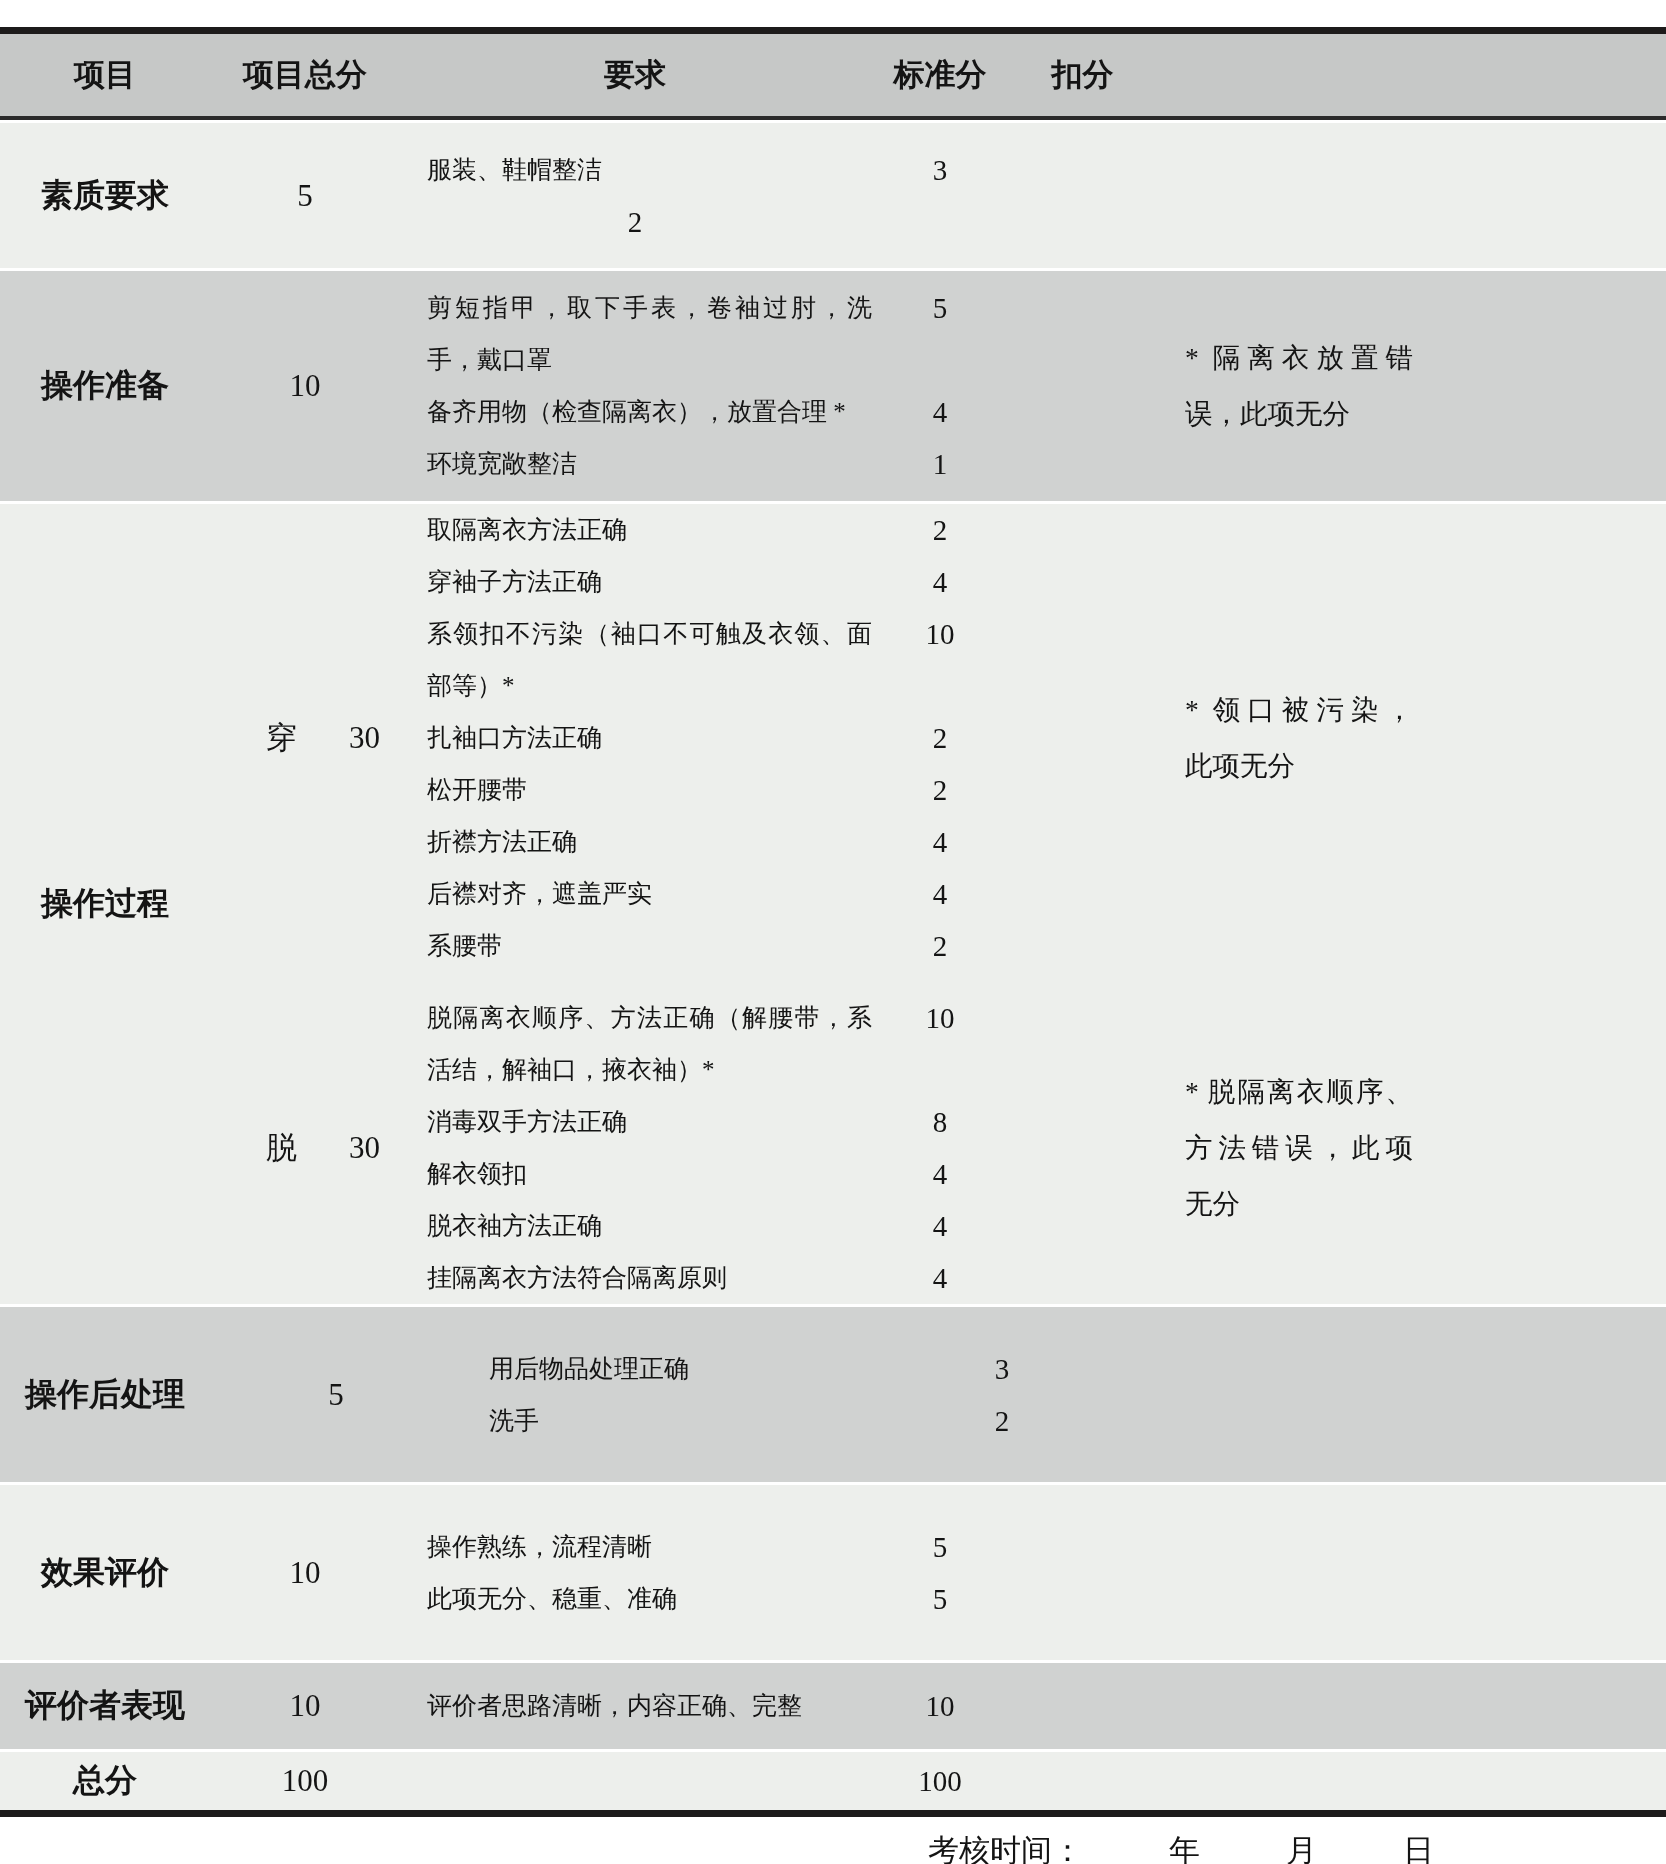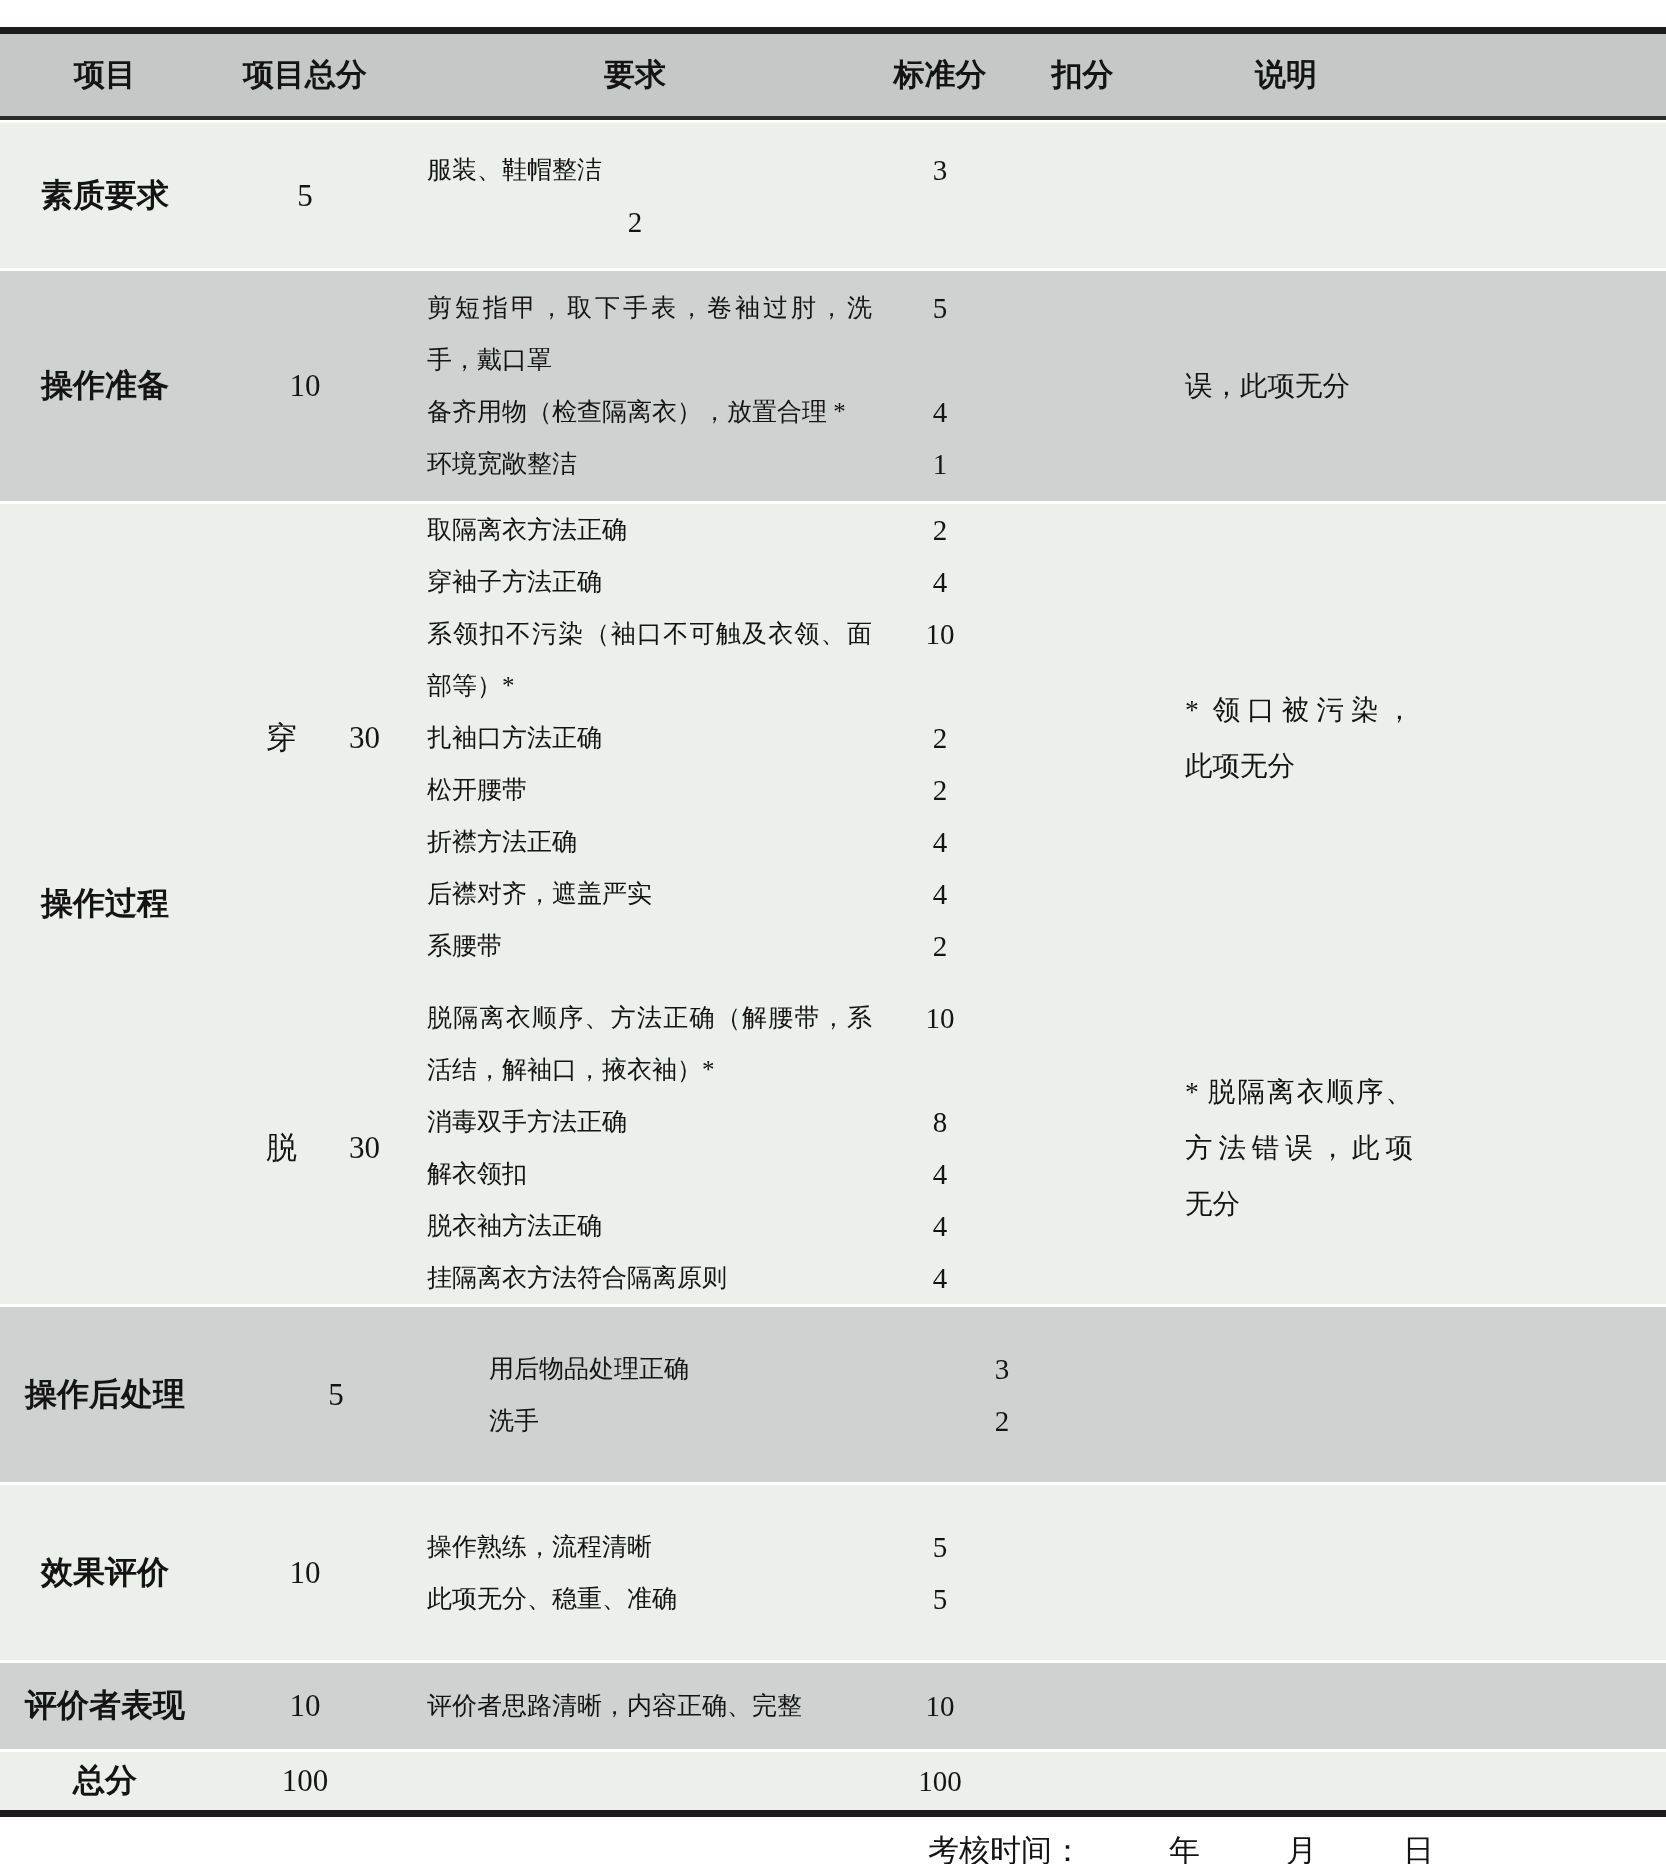--- a/index.html
+++ b/index.html
@@ -66,21 +66,20 @@
 <body>
 
 <div class="sheet">
   <div class="tbl">
     <div class="hrow">
       <div class="hcell">项目</div>
       <div class="hcell">项目总分</div>
       <div class="hcell">要求</div>
       <div class="hcell">标准分</div>
       <div class="hcell">扣分</div>
-      <div class="hcell note-h">说明</div>
     </div>
     <div id="tbody">
         <div class="row simple light" style="min-height: 145px;">
           <div class="cell-item">素质要求</div>
           <div class="cell-total">5</div>
           <div class="reqs">
             <div class="req">
               <div class="req-text">
                 <div class="ln">服装、鞋帽整洁</div>
               </div>
@@ -113,20 +112,21 @@
             <div class="req">
               <div class="req-text">
                 <div class="ln">环境宽敞整洁</div>
               </div>
               <div class="req-score">1</div>
             </div>
           </div>
           <div class="cell-ded"></div>
           <div class="cell-note">
             <div class="note">
+              <div class="ln jl">* 隔离衣放置错</div>
               <div class="ln">误，此项无分</div>
             </div>
           </div>
         </div>
         <div class="row composite light" style="min-height: 800px;">
           <div class="cell-item">操作过程</div>
           <div class="proc-right">
             <div class="sub">
               <div class="sub-label">
                 <span>穿</span>

